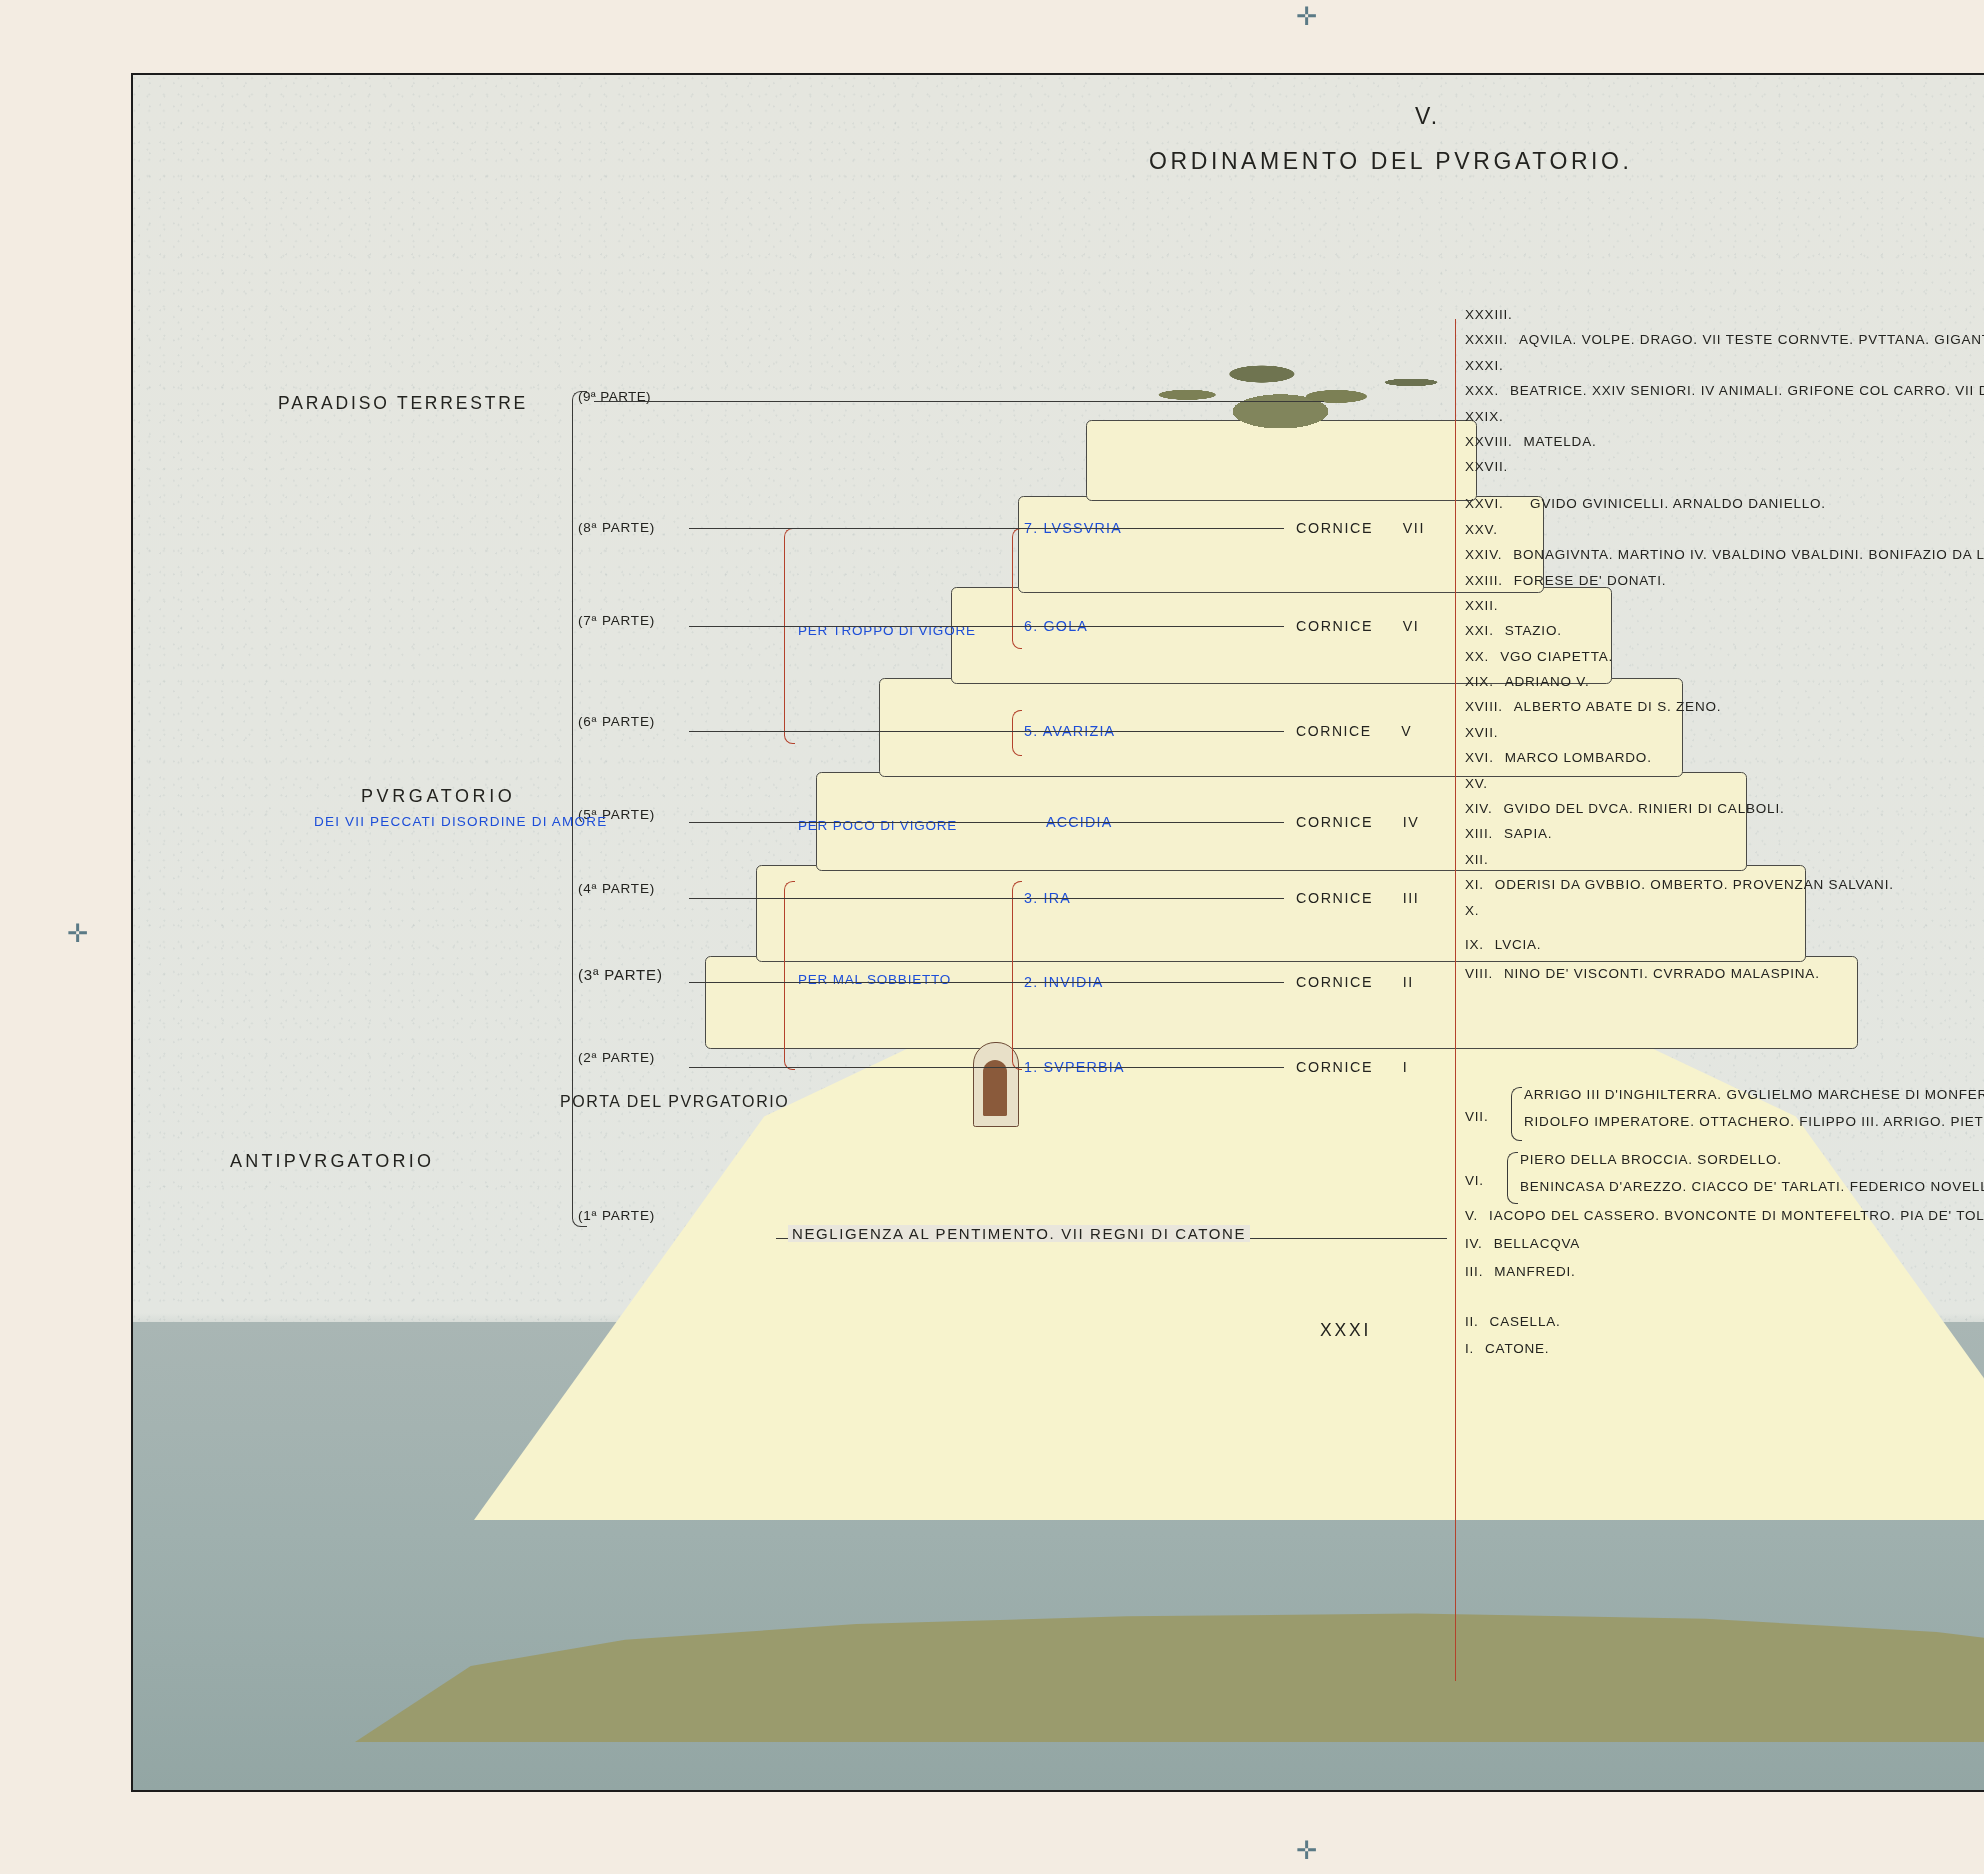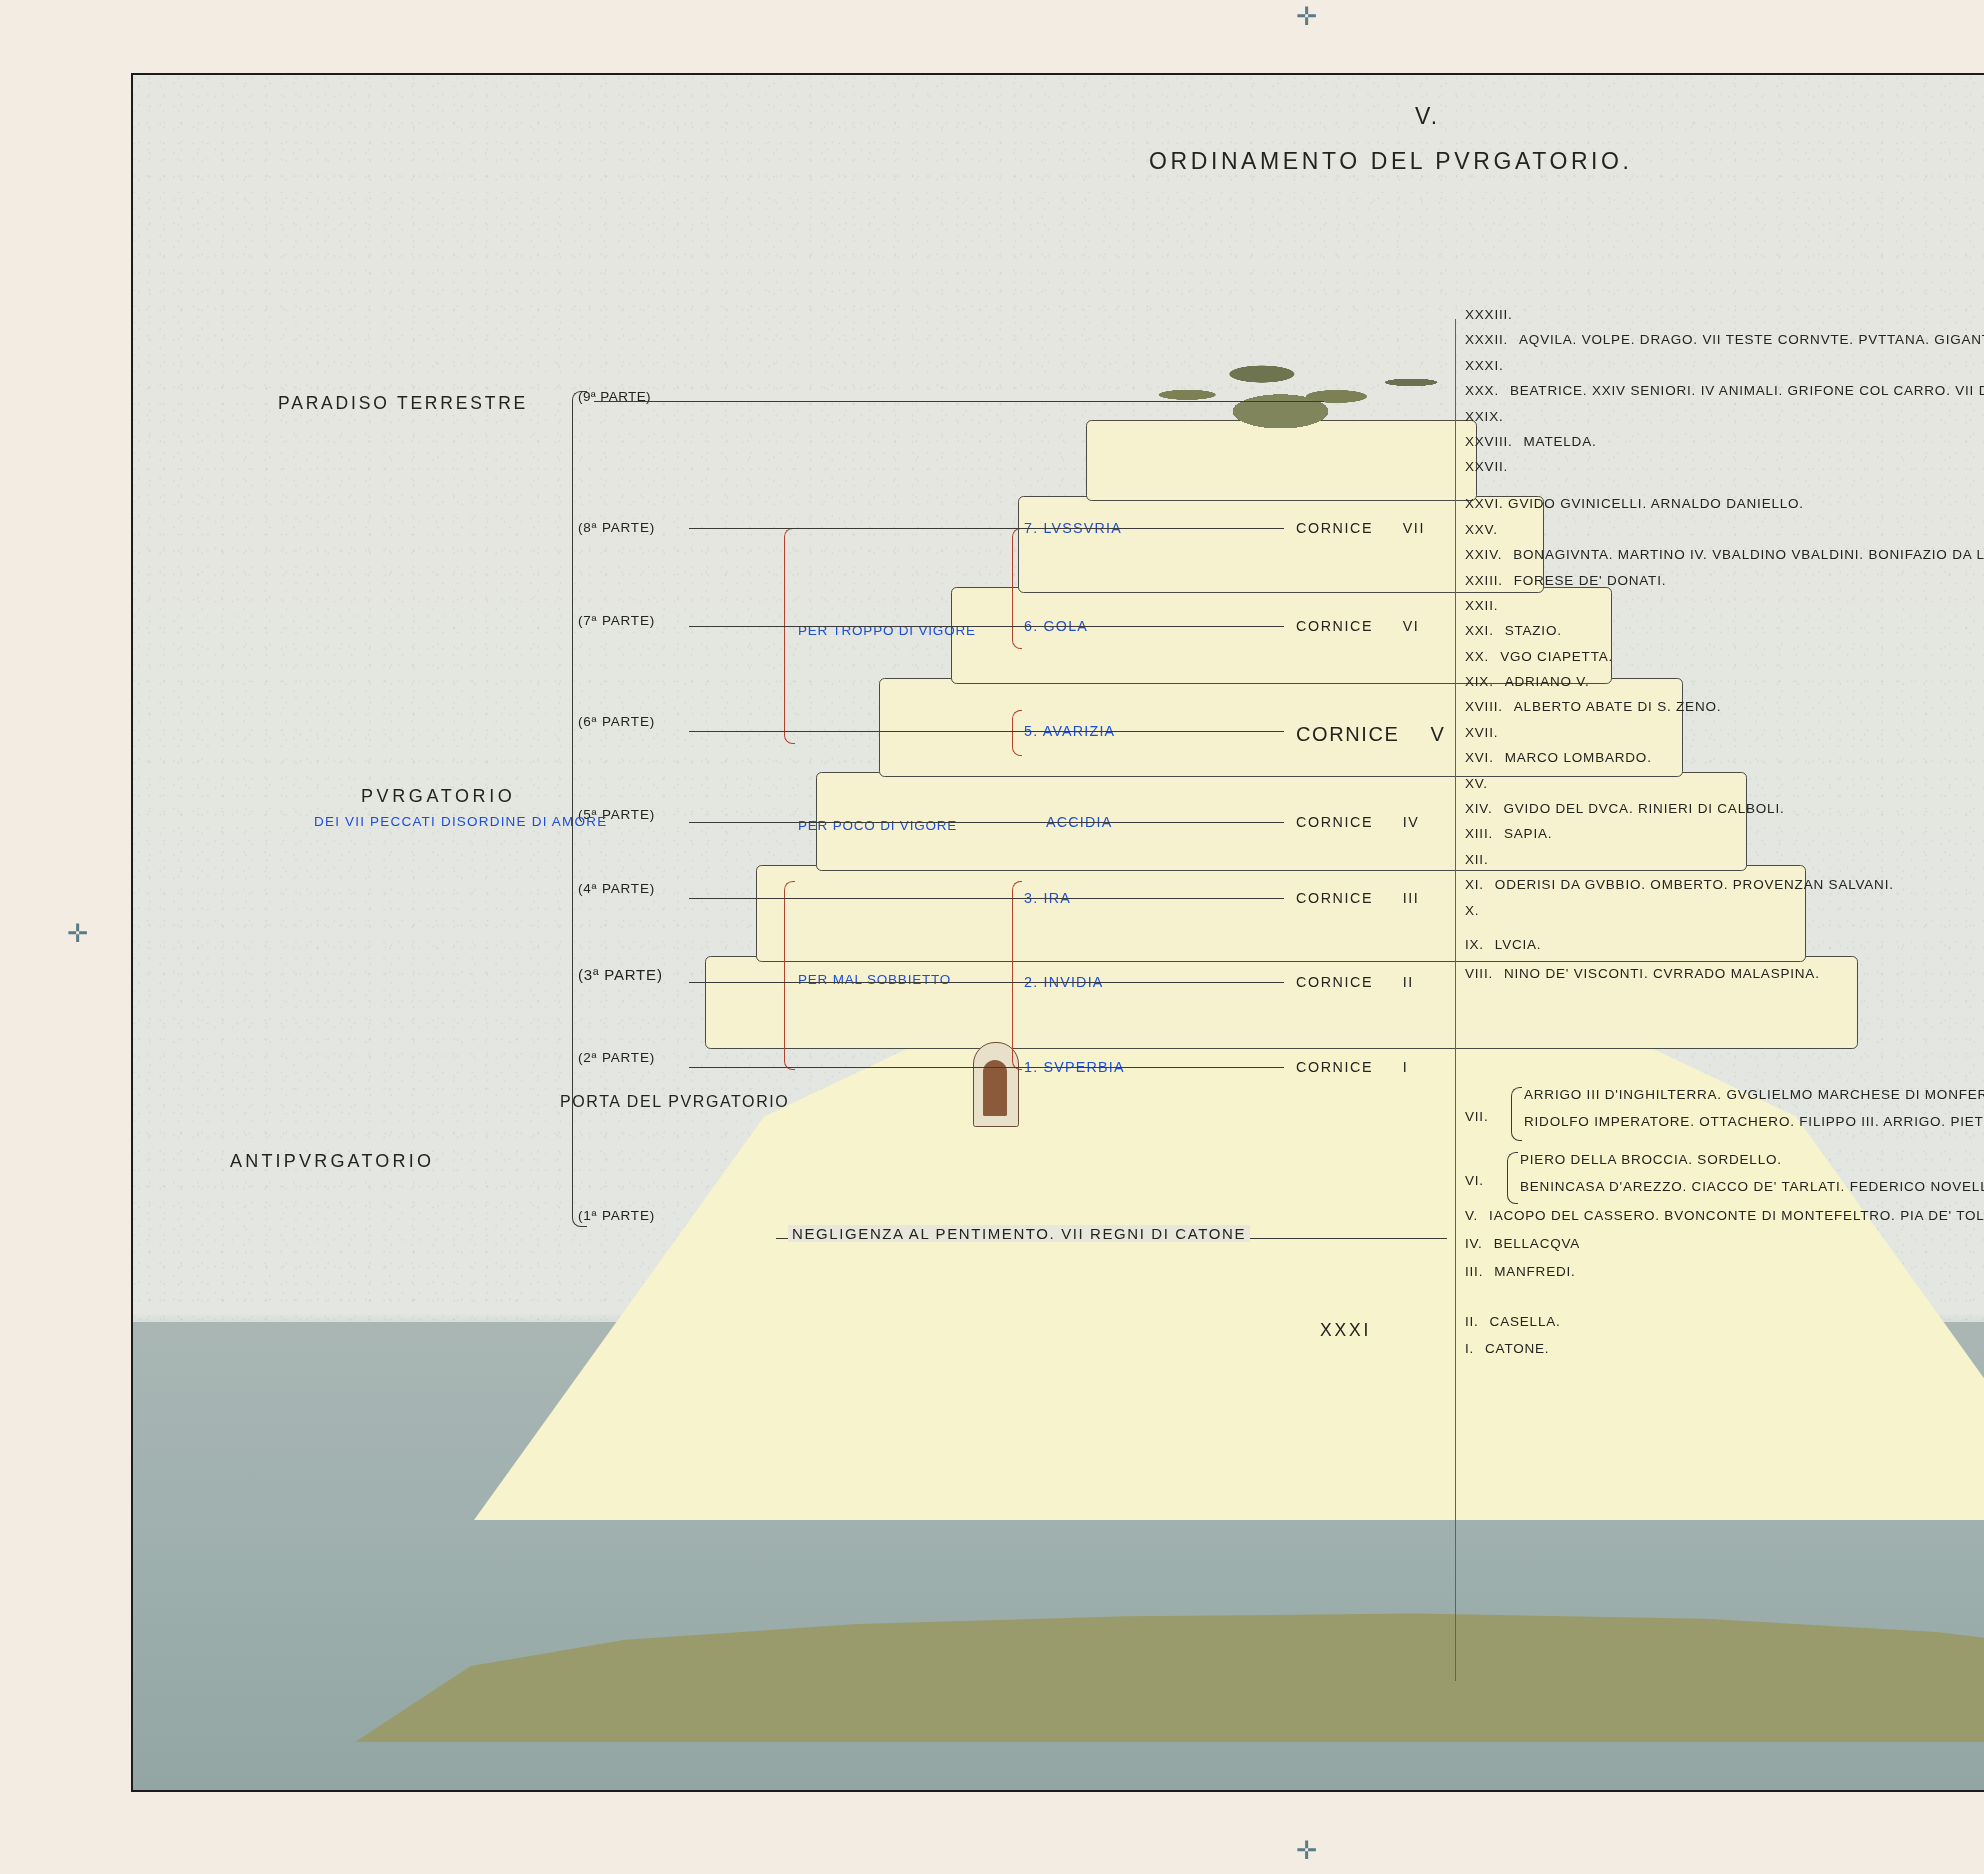--- a/index.html
+++ b/index.html
@@ -177,21 +177,21 @@
     </div>
 
     <div class="t" style="left:1163px;top:445px;font-size:14.3px;letter-spacing:1.6px;">
       <span>CORNICE</span>
       <span style="margin-left:24px;">VII</span>
     </div>
     <div class="t" style="left:1163px;top:543px;font-size:14.3px;letter-spacing:1.6px;">
       <span>CORNICE</span>
       <span style="margin-left:24px;">VI</span>
     </div>
-    <div class="t" style="left:1163px;top:648px;font-size:20px;letter-spacing:1.6px;text-align:right;">
+    <div class="t" style="left:1163px;top:648px;font-size:14px;letter-spacing:1.6px;text-align:right;">
       <span>CORNICE</span>
       <span style="margin-left:24px;">V</span>
     </div>
     <div class="t" style="left:1163px;top:739px;font-size:14.3px;letter-spacing:1.6px;">
       <span>CORNICE</span>
       <span style="margin-left:24px;">IV</span>
     </div>
     <div class="t" style="left:1163px;top:815px;font-size:14.3px;letter-spacing:1.6px;">
       <span>CORNICE</span>
       <span style="margin-left:24px;">III</span>
@@ -241,21 +241,21 @@
       <div class="t" style="position:relative;left:0;top:0;font-size:13.5px;letter-spacing:0.8px;height:25.4px;">
         <span>XXVIII.</span>
         <span style="margin-left:6.4px;">MATELDA.</span>
       </div>
       <div class="t" style="position:relative;left:0;top:0;font-size:13.5px;letter-spacing:0.8px;height:37px;">
         <span>XXVII.</span>
         <span style="margin-left:6.4px;"></span>
       </div>
       <div class="t" style="position:relative;left:0;top:0;font-size:13.5px;letter-spacing:0.8px;height:25.4px;">
         <span>XXVI.</span>
-        <span style="margin-left:0;">GVIDO GVINICELLI. ARNALDO DANIELLO.</span>
+        <span style="margin-left:22px;">GVIDO GVINICELLI. ARNALDO DANIELLO.</span>
       </div>
       <div class="t" style="position:relative;left:0;top:0;font-size:13.5px;letter-spacing:0.8px;height:25.4px;">
         <span>XXV.</span>
         <span style="margin-left:6.4px;"></span>
       </div>
       <div class="t" style="position:relative;left:0;top:0;font-size:13.5px;letter-spacing:0.8px;height:25.4px;">
         <span>XXIV.</span>
         <span style="margin-left:6.4px;">BONAGIVNTA. MARTINO IV. VBALDINO VBALDINI. BONIFAZIO DA LAVAGNA. MARCHESE DE' RIGOGLIOSI.</span>
       </div>
       <div class="t" style="position:relative;left:0;top:0;font-size:13.5px;letter-spacing:0.8px;height:25.4px;">

